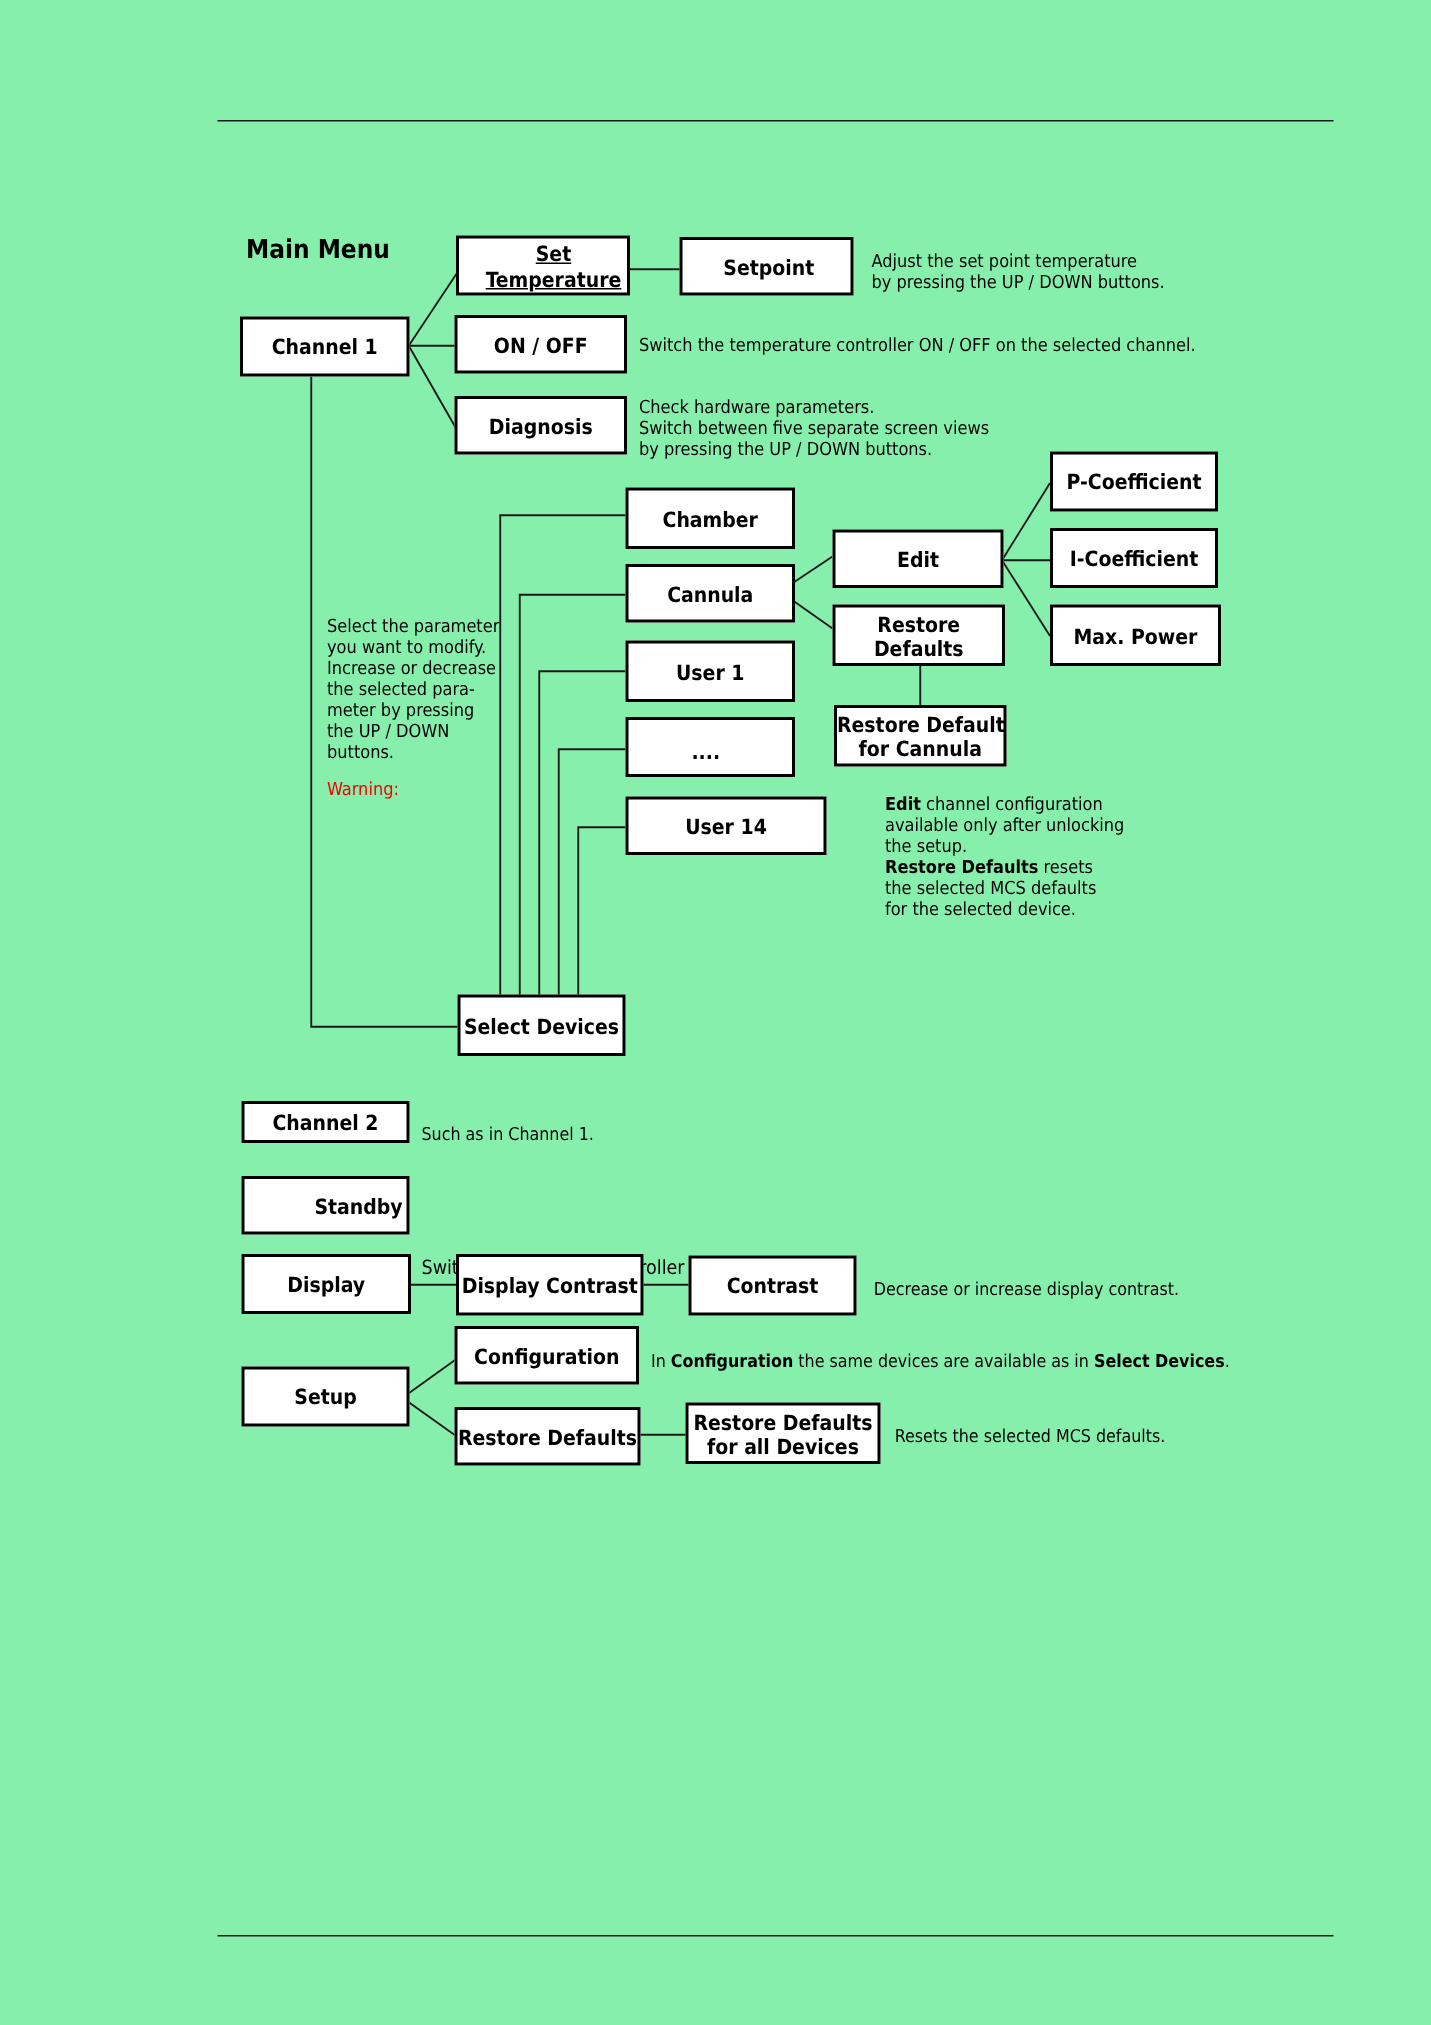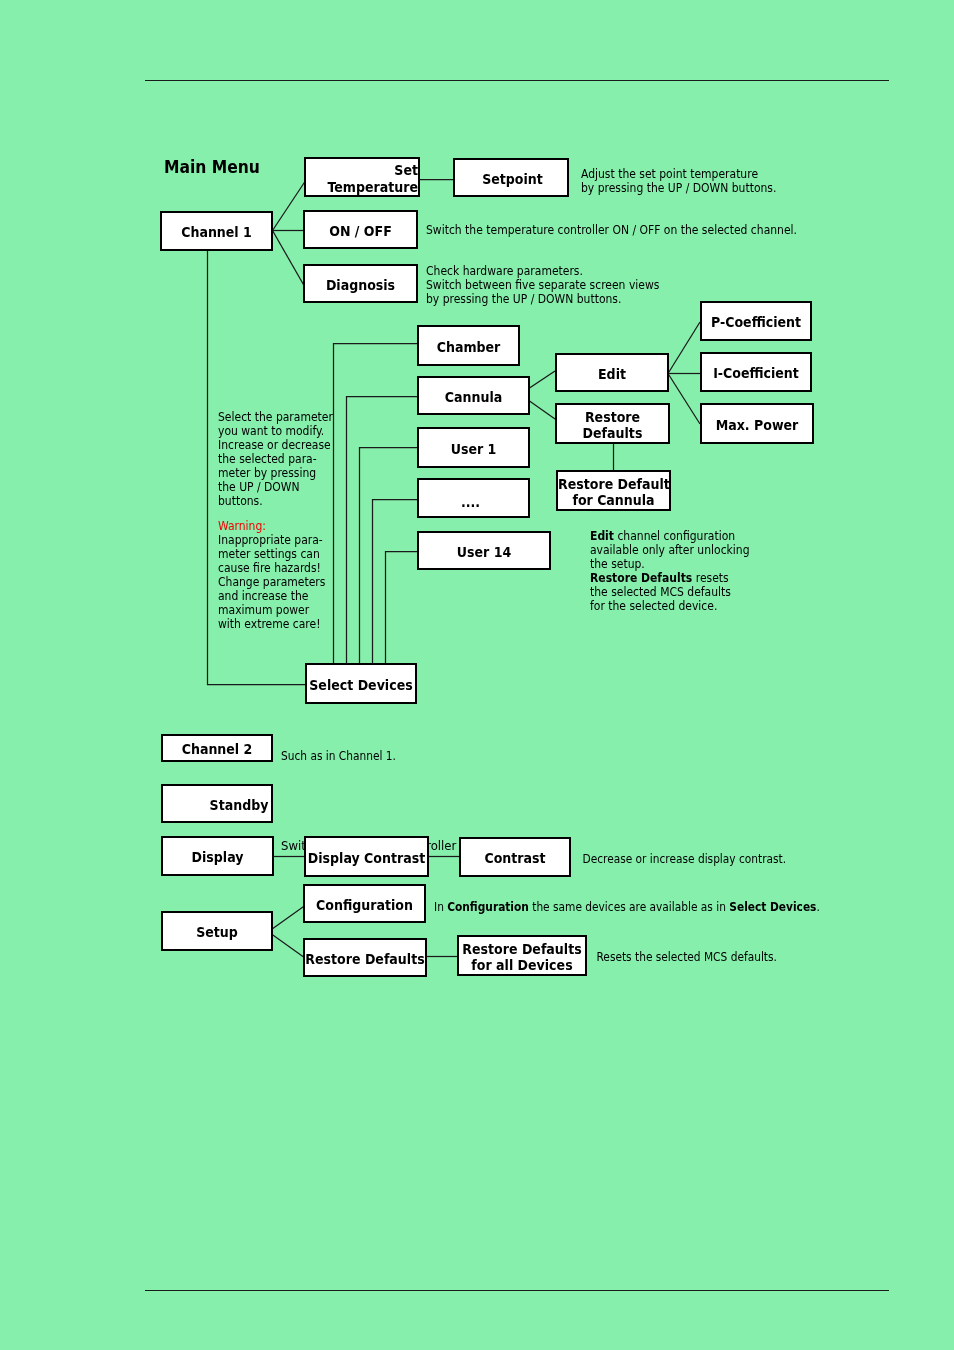--- a/index.html
+++ b/index.html
@@ -8,21 +8,21 @@
   #page{position:relative;width:954px;height:1350px;overflow:hidden;background:#86efac;}
 
   .rule{position:absolute;background:#1a1a1a;height:1.3px;}
 
   .box{position:absolute;border:2px solid #000;background:#fff;box-sizing:border-box;
        display:flex;align-items:center;font-weight:bold;font-stretch:condensed;
        color:#000;line-height:1.2;font-size:14.0px;}
   .box > span{display:block;width:100%;position:relative;top:1.8px;}
   .ctr > span{text-align:center;}
   .lft{padding-left:14px;}
-  .lft > span{text-align:right;}
+  .lft > span{text-align:center;text-decoration:underline;}
 
   .note{position:absolute;color:#000;font-weight:normal;line-height:14.1px;
         white-space:pre-line;font-size:12px;font-stretch:condensed;}
   .note b{font-weight:bold;}
   .note .warn{color:#f40000;}
 
   svg#wires{position:absolute;left:0;top:0;width:954px;height:1350px;}
   svg#wires path{stroke:#1a1a1a;fill:none;stroke-width:1.25;}
 
   #mainmenu{position:absolute;font-weight:bold;font-size:17.3px;font-stretch:condensed;line-height:1;}
@@ -84,21 +84,21 @@
   <div class="note" style="left:426px;top:223px;">Switch the temperature controller ON / OFF on the selected channel.</div>
 
   <div class="box ctr" style="left:303px;top:264px;width:115px;height:39px;">
     <span>Diagnosis</span>
   </div>
 
   <div class="note" style="left:426px;top:264px;">Check hardware parameters.
 Switch between five separate screen views
 by pressing the UP / DOWN buttons.</div>
 
-  <div class="box ctr" style="left:417px;top:325px;width:103px;height:41px;">
+  <div class="box ctr" style="left:417px;top:325px;width:113px;height:41px;">
     <span>Chamber</span>
   </div>
   <div class="box ctr" style="left:417px;top:376px;width:113px;height:39px;">
     <span>Cannula</span>
   </div>
   <div class="box ctr" style="left:417px;top:427px;width:113px;height:41px;">
     <span>User 1</span>
   </div>
   <div class="box ctr" style="left:417px;top:478px;width:113px;height:40px;">
     <span style="top:4.3px;padding-right:6px;">....</span>
@@ -136,27 +136,20 @@
   <div class="note" style="left:218px;top:409.8px;">Select the parameter
 you want to modify.
 Increase or decrease
 the selected para-
 meter by pressing
 the UP / DOWN
 buttons.</div>
 
   <div class="note" style="left:218px;top:518.8px;white-space:normal;">
     <span class="warn">Warning:</span><br>
-    <span style="white-space:pre;">Inappropriate para-
-meter settings can
-cause fire hazards!
-Change parameters
-and increase the
-maximum power
-with extreme care!</span>
   </div>
 
   <div class="note" style="left:558px;top:528.5px;white-space:normal;margin-left:32px;">
     <b>Edit</b><span style="white-space:pre;"> channel configuration
 available only after unlocking
 the setup.
 </span><b>Restore Defaults</b><span style="white-space:pre;"> resets
 the selected MCS defaults
 for the selected device.</span>
   </div>

